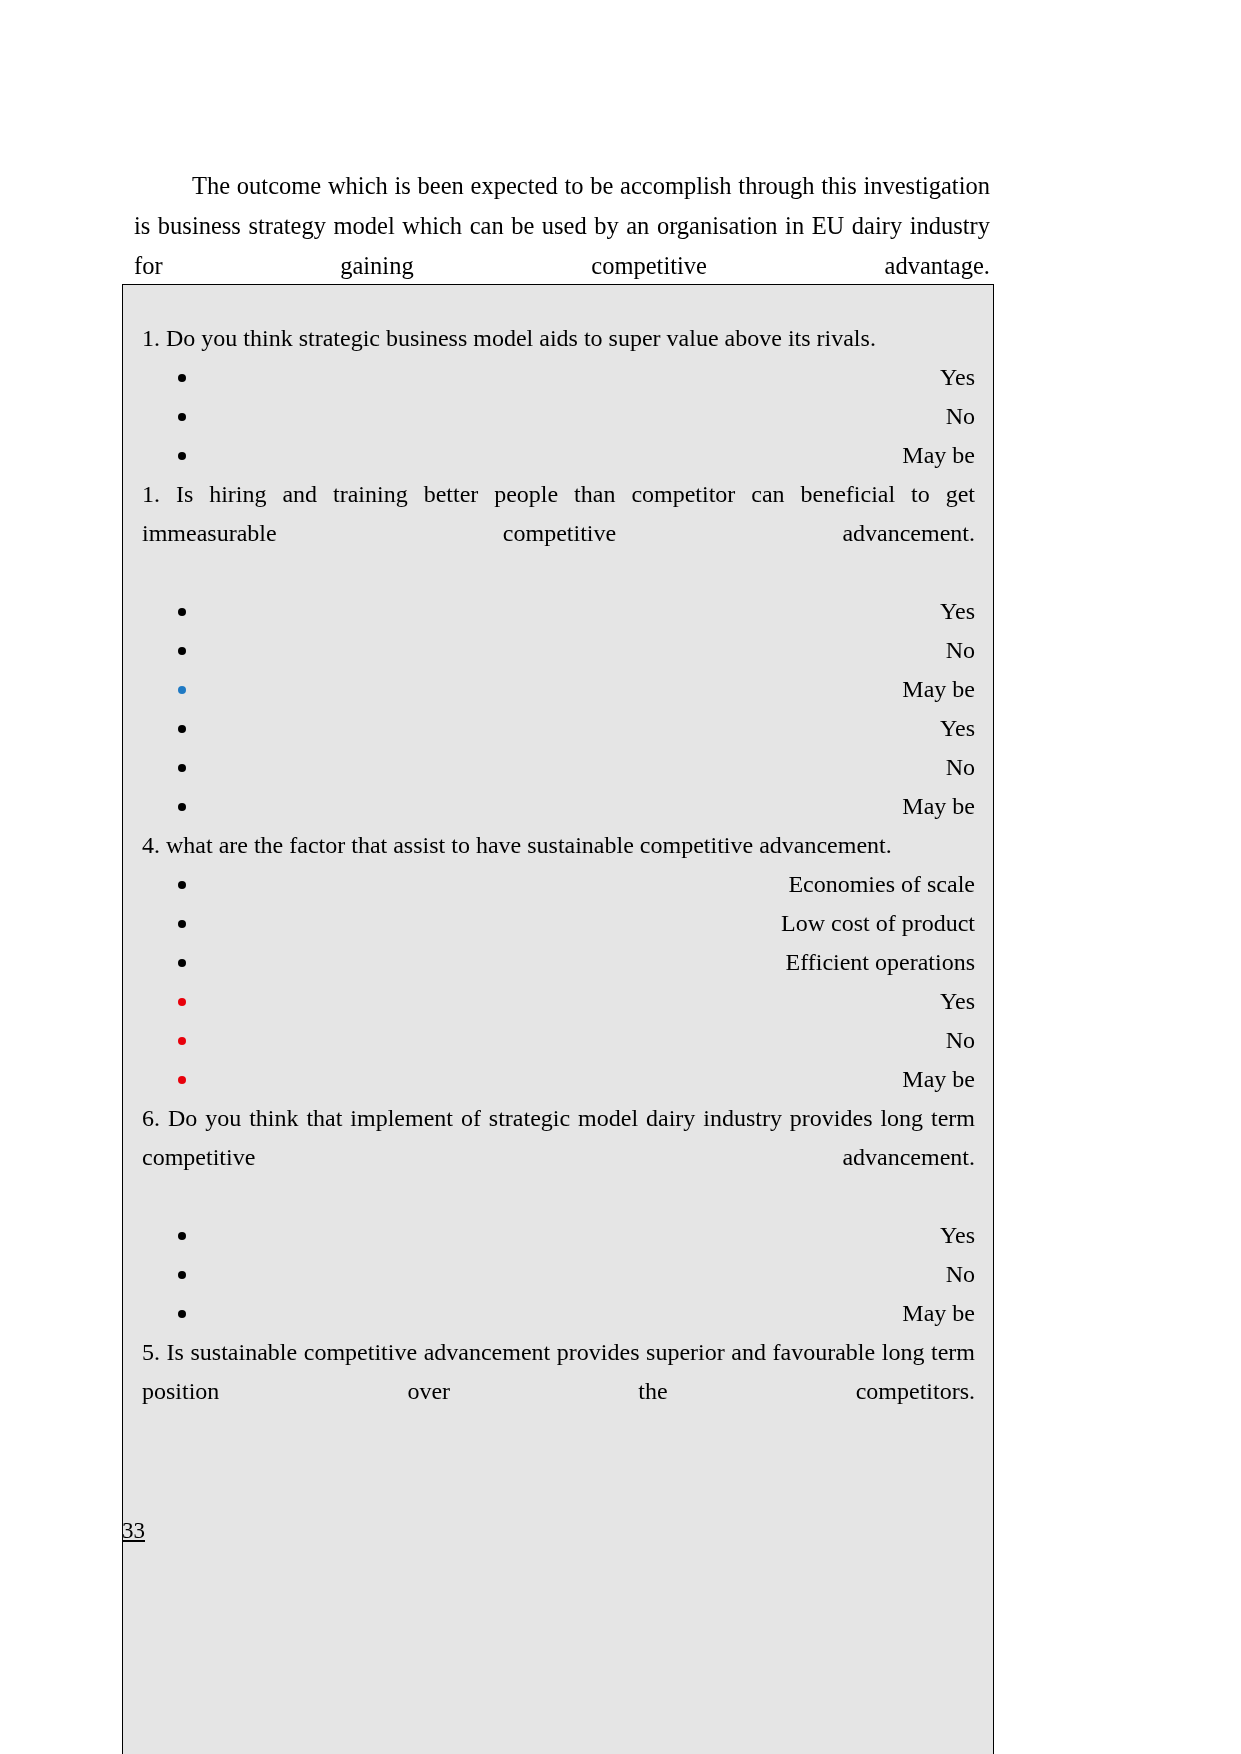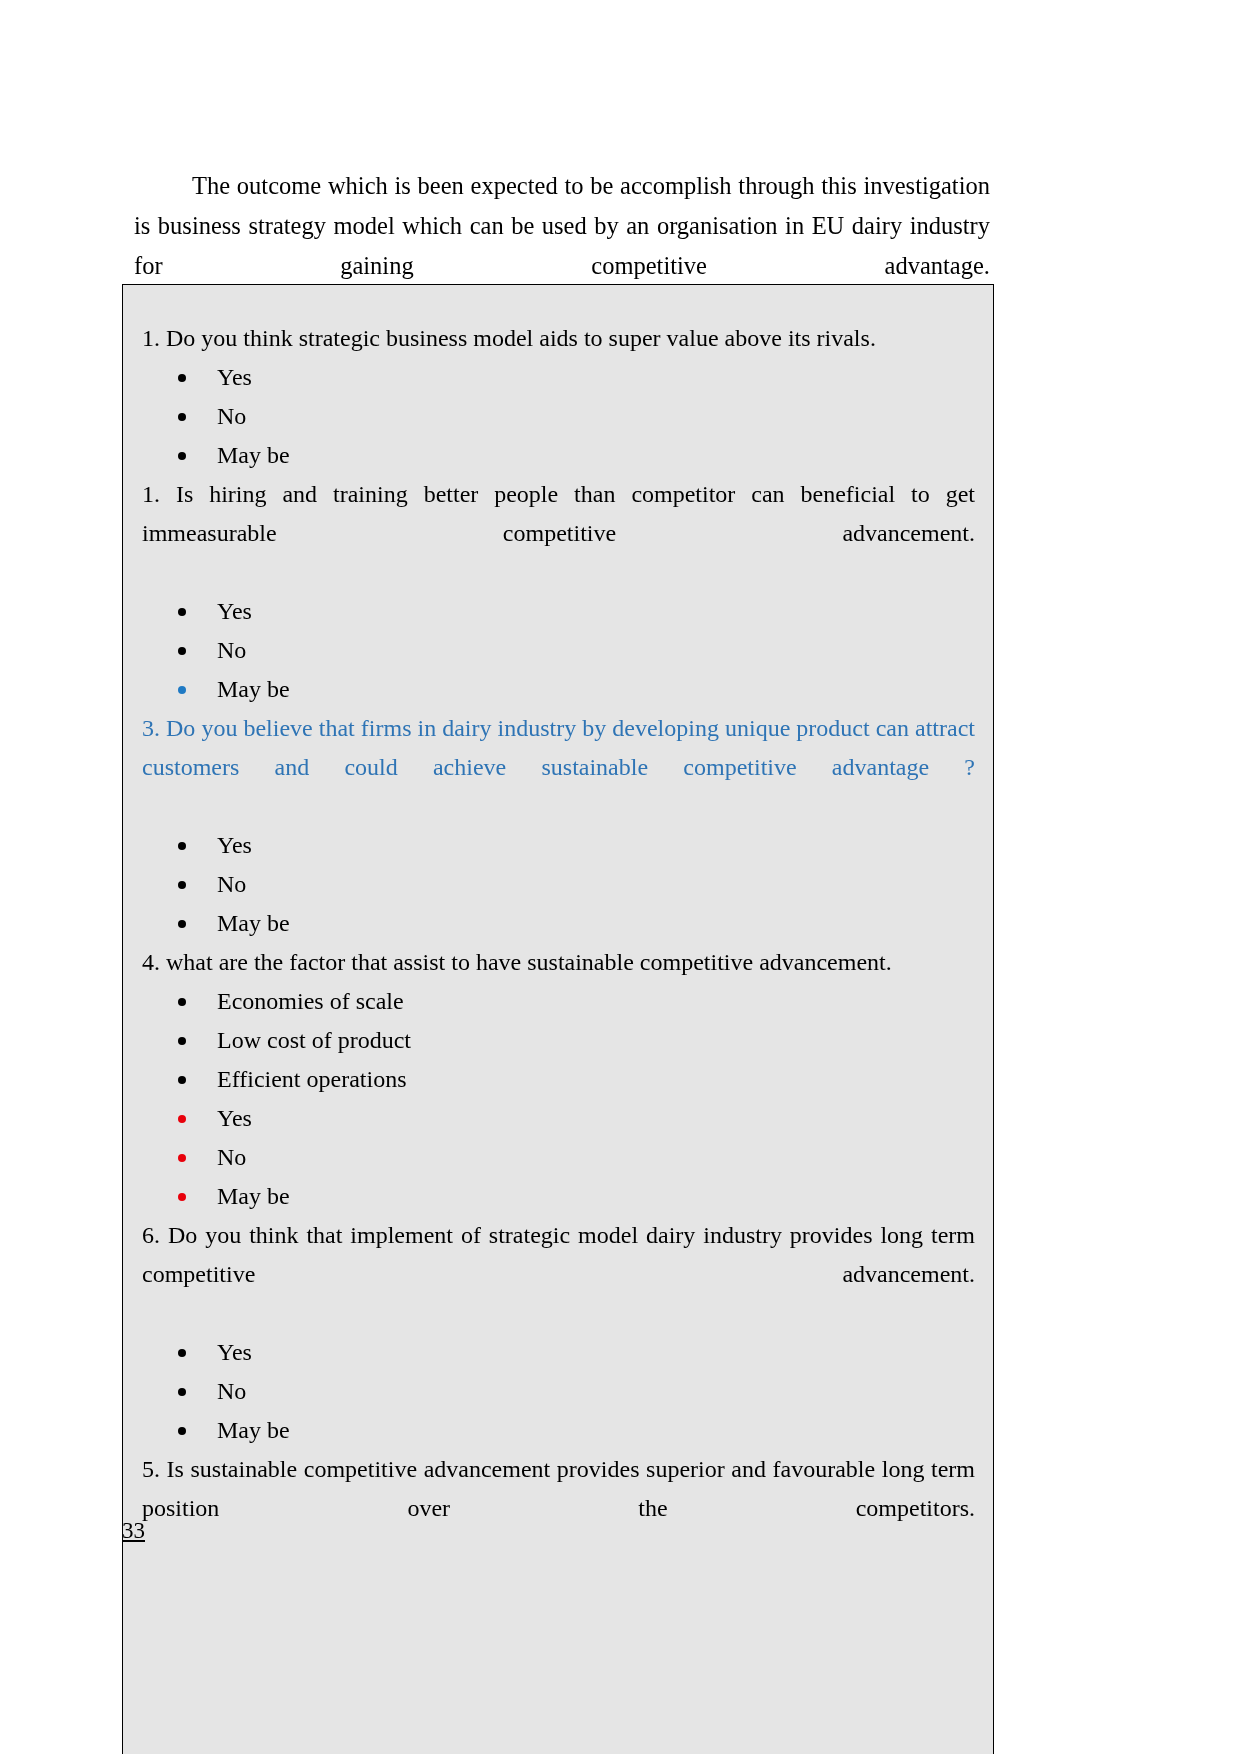--- a/index.html
+++ b/index.html
@@ -85,20 +85,21 @@
     list-style: none;
     margin: 0;
     padding: 0;
   }
   ul.options li {
     position: relative;
     font-size: 24px;
     line-height: 39px;
     padding-left: 77px;
     color: #000000;
+    text-align: right;
   }
   ul.options li .bullet {
     position: absolute;
     left: 38px;
     top: 50%;
     transform: translateY(-50%);
     width: 8px;
     height: 8px;
     border-radius: 50%;
     background: #000000;
@@ -133,21 +134,20 @@
           <li><span class="bullet"></span><span>Yes</span></li>
           <li><span class="bullet"></span><span>No</span></li>
           <li><span class="bullet"></span><span>May be</span></li>
         </ul>
         <p class="question justify">1. Is hiring and training better people than competitor can beneficial to get immeasurable competitive advancement.</p>
         <ul class="options">
           <li><span class="bullet"></span><span>Yes</span></li>
           <li><span class="bullet"></span><span>No</span></li>
           <li><span class="bullet blue"></span><span>May be</span></li>
         </ul>
-        <p class="question blue justify">3. Do you believe that firms in dairy industry by developing unique product can attract customers  and could achieve sustainable competitive advantage ?</p>
         <ul class="options">
           <li><span class="bullet"></span><span>Yes</span></li>
           <li><span class="bullet"></span><span>No</span></li>
           <li><span class="bullet"></span><span>May be</span></li>
         </ul>
         <p class="question">4. what are the factor that assist to have sustainable competitive advancement.</p>
         <ul class="options">
           <li><span class="bullet"></span><span>Economies of scale</span></li>
           <li><span class="bullet"></span><span>Low cost of product</span></li>
           <li><span class="bullet"></span><span>Efficient operations</span></li>

